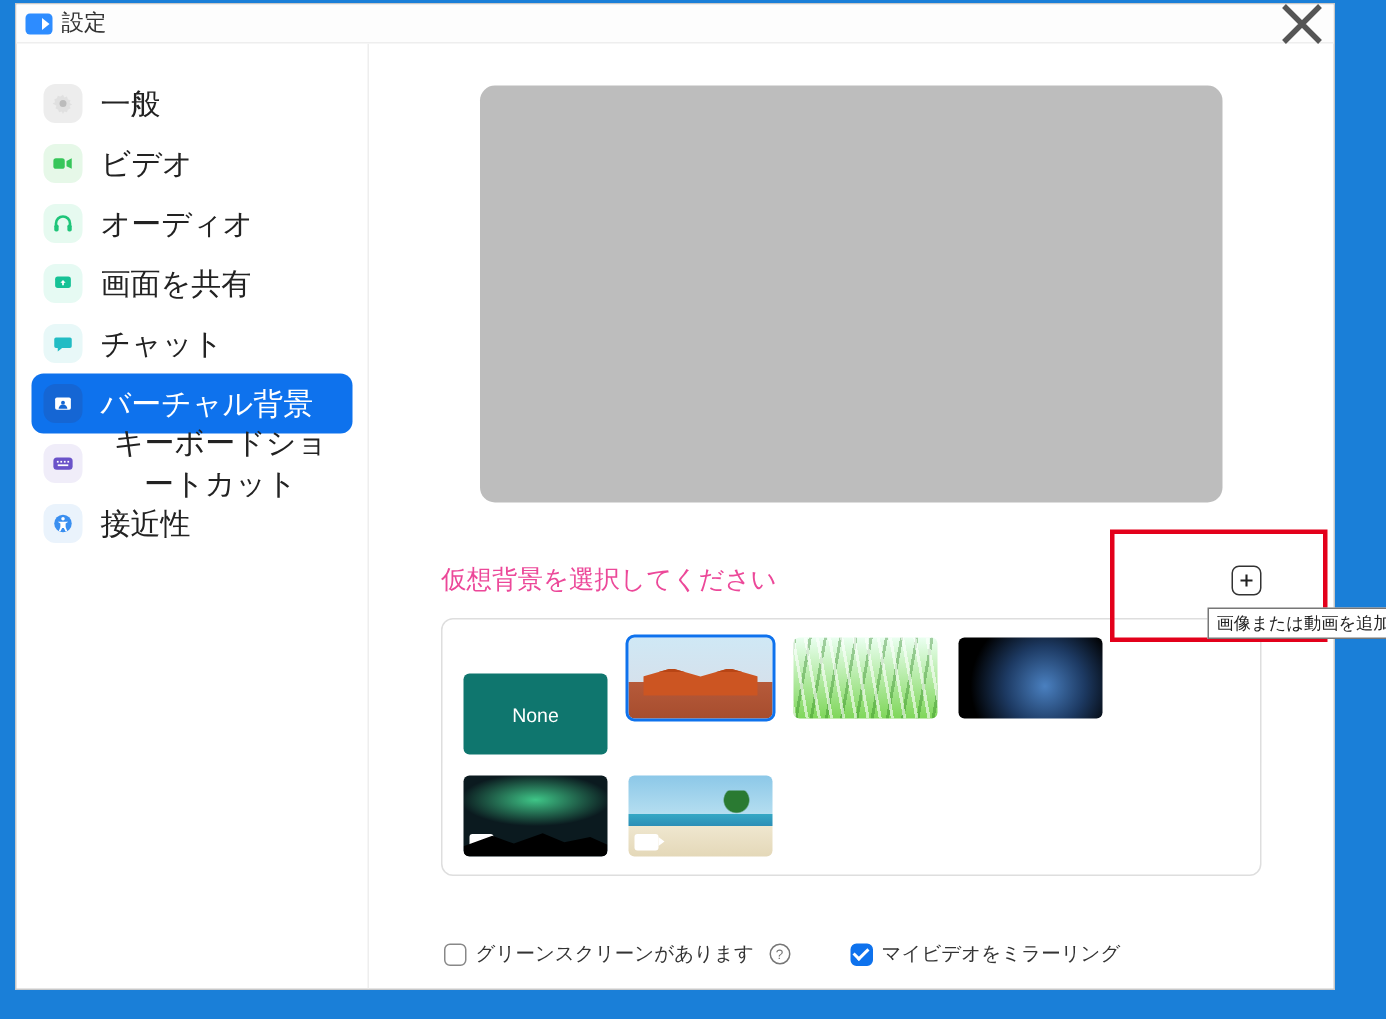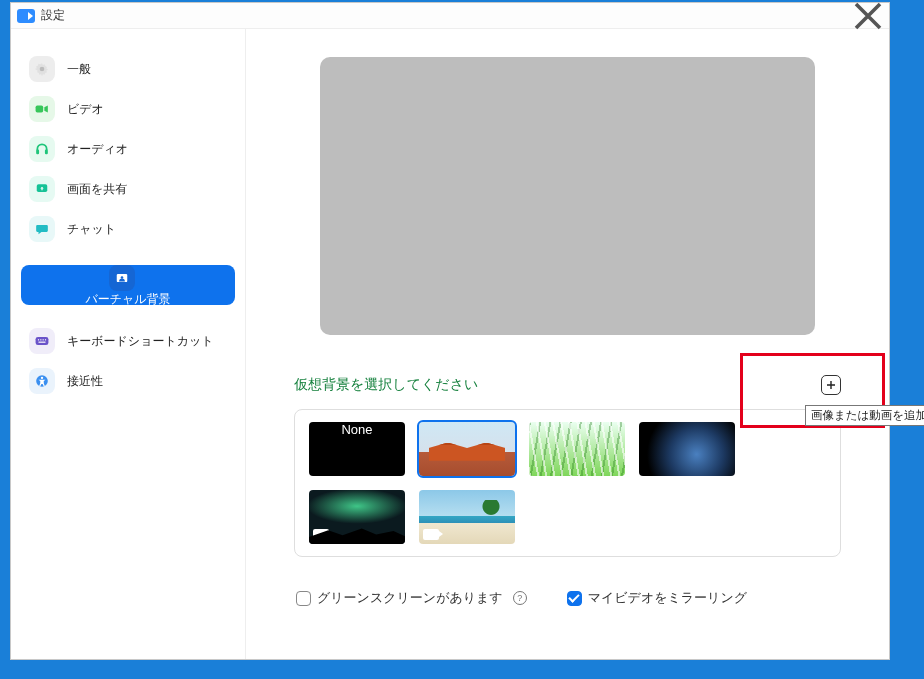--- a/index.html
+++ b/index.html
@@ -38,21 +38,21 @@
       position: relative;
     }
     .appicon::after{
       content:'';
       position:absolute; right:2px; top:3px;
       width:0;height:0;
       border-top:4px solid transparent;
       border-bottom:4px solid transparent;
       border-left:5px solid #fff;
     }
-    .title { font-size: 12px; color: #333; }
+    .title { font-size: 15px; color: #333; }
     .close-btn {
       margin-left: auto;
       width: 30px; height: 24px;
       display:flex; align-items:center; justify-content:center;
       color:#555; font-size:12px;
       cursor:pointer;
     }
     .content {
       flex: 1;
       display: flex;
@@ -62,31 +62,30 @@
       width: 235px;
       border-right: 1px solid #eee;
       padding: 20px 0;
     }
     .side-item {
       display: flex;
       align-items: center;
       height: 40px;
       padding: 0 18px;
       color: #222;
-      font-size: 12px;
+      font-size: 20px;
       cursor: pointer;
       text-align: center;
     }
     .side-item.selected {
       background: #0e72ed;
       color: #fff;
       border-radius: 8px;
-      margin: 16px 10px;
+      margin: 0 10px;
       padding: 0 8px;
-      flex-direction: column;
     }
     .side-icon {
       width: 26px; height: 26px;
       border-radius: 8px;
       margin-right: 12px;
       display:flex; align-items:center; justify-content:center;
       flex-shrink:0;
     }
     .side-icon svg { width:14px; height:14px; }
     .ic-general { background:#ededed; }
@@ -114,22 +113,22 @@
       border-radius: 10px;
       margin: 0 auto 40px auto;
     }
     .choose-row {
       display:flex;
       align-items:center;
       margin-bottom:14px;
       position: relative;
     }
     .choose-label {
-      font-size: 14px;
-      color: #15803d;
+      font-size: 17px;
+      color: #ec4899;
     }
     .add-btn {
       margin-left:auto;
       width: 20px; height:20px;
       border:1.2px solid #333;
       border-radius:5px;
       display:flex; align-items:center; justify-content:center;
       cursor:pointer;
       position: relative;
       z-index: 5;
@@ -146,23 +145,23 @@
     .thumb {
       width: 96px;
       height:54px;
       border-radius:4px;
       background:#ccc;
       cursor:pointer;
       position:relative;
       overflow:hidden;
     }
     .thumb.none {
-      background:#000000;
-      display:flex; justify-content:center;
-      color:#fff; font-size:13px;
+      background:#0f766e;
+      display:flex; align-items:center; justify-content:center;
+      color:#fff; font-size:13px;margin-top:24px;
     }
     .thumb.selected { outline:2px solid #0e72ed; outline-offset:0; }
     .thumb.bridge {
       background: linear-gradient(#cfe8f5 0%, #d5e1ec 55%, #b65a3a 55%, #a74d2e 100%);
     }
     .thumb.bridge::after{
       content:''; position:absolute; left:10%; right:10%; top:38%; height:30%;
       background: #cc5522;
       border-top:2px solid #b84515;
       clip-path: polygon(0 30%, 25% 0, 50% 30%, 75% 0, 100% 30%, 100% 100%, 0 100%);
@@ -206,21 +205,21 @@
     .vid-badge::after{
       content:'';position:absolute;right:-4px;top:2px;
       border-top:3.5px solid transparent;
       border-bottom:3.5px solid transparent;
       border-left:4px solid #fff;
     }
     .bottom-opts{
       display:flex;
       align-items:center;
       gap:40px;
-      margin-top:32px;
+      margin-top:43px;
       padding-left:2px;
     }
     .chk{
       display:inline-flex;align-items:center;gap:6px;
       font-size:13px;color:#333;cursor:pointer;
     }
     .chkbox{
       width:15px;height:15px;border:1.4px solid #888;border-radius:4px;
       display:inline-flex;align-items:center;justify-content:center;
       background:#fff;

